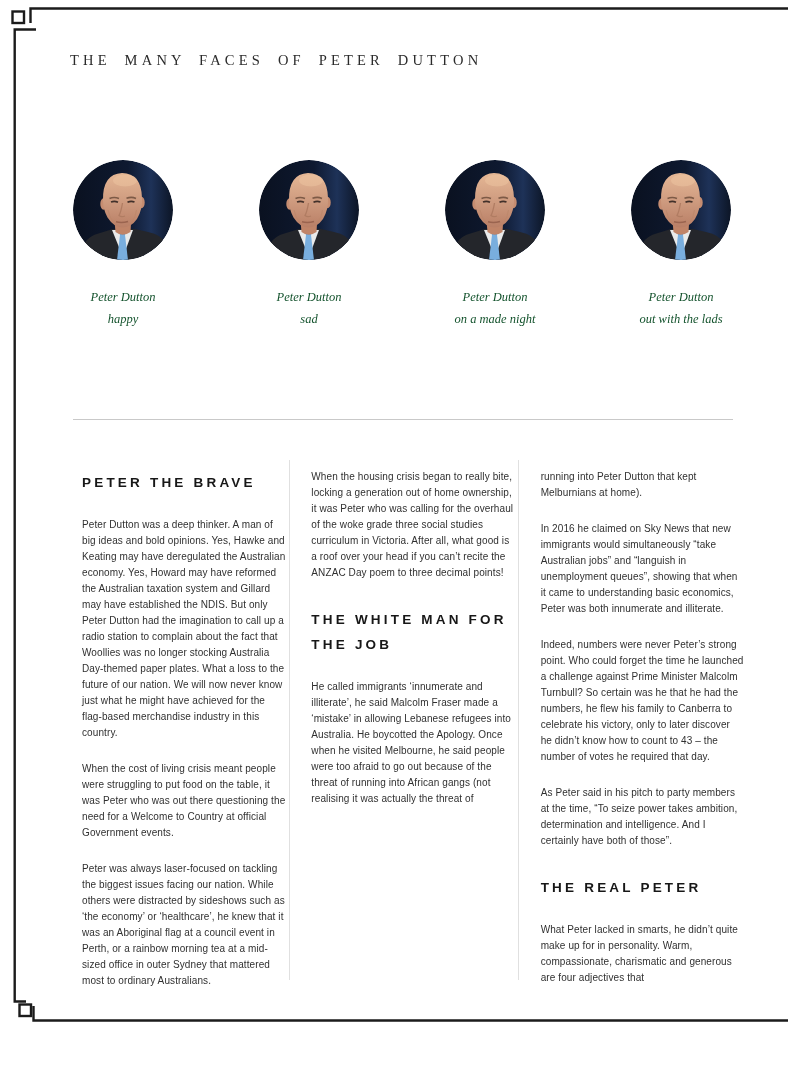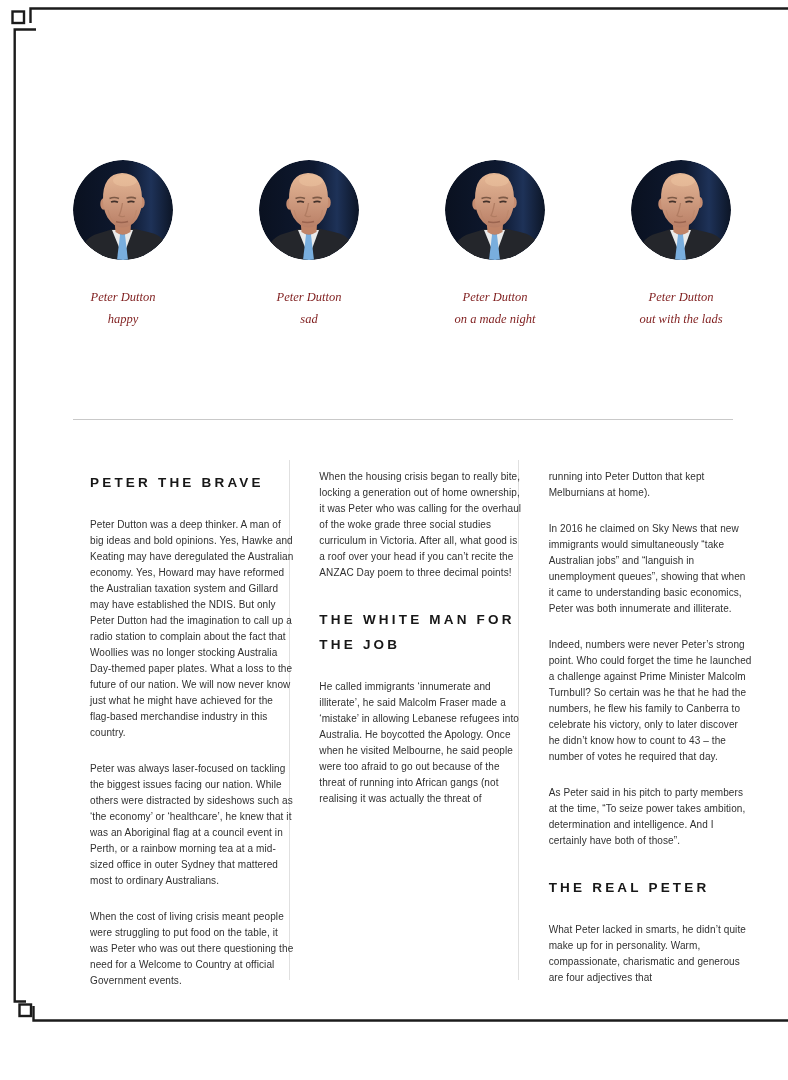--- a/index.html
+++ b/index.html
@@ -8,23 +8,23 @@
   .frame{position:absolute;left:0;top:0;pointer-events:none;}
   .title{position:absolute;left:70px;top:52px;margin:0;
          font-family:"Liberation Serif",serif;font-weight:400;
          font-size:14.5px;letter-spacing:4.2px;word-spacing:6px;color:#2b2b2b;}
   .portraits{position:absolute;left:57px;top:160px;width:690px;
              display:flex;justify-content:space-between;}
   .portrait{width:132px;margin:0;display:flex;flex-direction:column;align-items:center;}
   .photo{width:100px;height:100px;border-radius:50%;overflow:hidden;}
   .photo svg{display:block;width:100px;height:100px;}
   .cap{margin-top:27px;text-align:center;font-family:"Liberation Serif",serif;
-       font-style:italic;font-size:12.5px;color:#7f1d1d;line-height:21.5px;}
+       font-style:italic;font-size:12.5px;color:#14532d;line-height:21.5px;}
   .rule{position:absolute;left:73px;top:419px;width:660px;height:1px;background:#c9c9c9;}
-  .article{position:absolute;left:90px;top:456px;width:662px;display:flex;gap:26px;}
+  .article{position:absolute;left:82px;top:456px;width:662px;display:flex;gap:26px;}
   .col{flex:1 1 0;min-width:0;}
   .colsep{position:absolute;top:460px;height:520px;width:1px;background:#e0e0e0;}
   .sep1{left:289px;} .sep2{left:518px;}
   .col-heading{font-size:13.5px;font-weight:bold;letter-spacing:3.2px;line-height:25px;
                color:#171717;margin:26px 0 22px 0;}
   .col > .col-heading:first-child{margin-top:14px;}
   .col-para{font-size:10px;line-height:16px;margin:0 0 20px 0;color:#303030;
             letter-spacing:0.1px;}
   .col > .col-para:first-child{margin-top:13px;}
 </style>
@@ -36,20 +36,21 @@
   <svg class="frame" width="788" height="1080" viewBox="0 0 788 1080">
     <g stroke="#1b1b1b" stroke-width="2.4" fill="none">
       <path d="M788 8.5 H30.5 V23"></path>
       <rect x="12.5" y="11.5" width="11.5" height="11.5"></rect>
       <path d="M36 29.5 H14.7 V1001.5 H26"></path>
       <rect x="19.5" y="1004.5" width="11.5" height="11.5"></rect>
       <path d="M788 1020.5 H33.5 V1006"></path>
     </g>
   </svg>
 
+  <h1 class="title">THE MANY FACES OF PETER DUTTON</h1>
 
   <div class="portraits" id="portraits">
   <figure class="portrait">
     <div class="photo">
       <svg viewBox="0 0 100 100">
         <defs>
           <clipPath id="pc">
                 <circle cx="50" cy="50" r="50"></circle>
               </clipPath>
           <linearGradient id="pbg" x1="0" y1="0" x2="1" y2="0">
@@ -236,22 +237,22 @@
 
   <div class="rule"></div>
 
   <div class="colsep sep1"></div>
   <div class="colsep sep2"></div>
 
   <div class="article" id="article-cols">
       <div class="col">
         <h2 class="col-heading">PETER THE BRAVE</h2>
         <p class="col-para">Peter Dutton was a deep thinker. A man of big ideas and bold opinions. Yes, Hawke and Keating may have deregulated the Australian economy. Yes, Howard may have reformed the Australian taxation system and Gillard may have established the NDIS. But only Peter Dutton had the imagination to call up a radio station to complain about the fact that Woollies was no longer stocking Australia Day-themed paper plates. What a loss to the future of our nation. We will now never know just what he might have achieved for the flag-based merchandise industry in this country.</p>
+        <p class="col-para">When the cost of living crisis meant people were struggling to put food on the table, it was Peter who was out there questioning the need for a Welcome to Country at official Government events.</p>
         <p class="col-para">Peter was always laser-focused on tackling the biggest issues facing our nation. While others were distracted by sideshows such as ‘the economy’ or ‘healthcare’, he knew that it was an Aboriginal flag at a council event in Perth, or a rainbow morning tea at a mid-sized office in outer Sydney that mattered most to ordinary Australians.</p>
-        <p class="col-para">When the cost of living crisis meant people were struggling to put food on the table, it was Peter who was out there questioning the need for a Welcome to Country at official Government events.</p>
       </div>
       <div class="col">
         <p class="col-para">When the housing crisis began to really bite, locking a generation out of home ownership, it was Peter who was calling for the overhaul of the woke grade three social studies curriculum in Victoria. After all, what good is a roof over your head if you can’t recite the ANZAC Day poem to three decimal points!</p>
         <h2 class="col-heading">THE WHITE MAN FOR THE JOB</h2>
         <p class="col-para">He called immigrants ‘innumerate and illiterate’, he said Malcolm Fraser made a ‘mistake’ in allowing Lebanese refugees into Australia. He boycotted the Apology. Once when he visited Melbourne, he said people were too afraid to go out because of the threat of running into African gangs (not realising it was actually the threat of</p>
       </div>
       <div class="col">
         <p class="col-para">running into Peter Dutton that kept Melburnians at home).</p>
         <p class="col-para">In 2016 he claimed on Sky News that new immigrants would simultaneously “take Australian jobs” and “languish in unemployment queues”, showing that when it came to understanding basic economics, Peter was both innumerate and illiterate.</p>
         <p class="col-para">Indeed, numbers were never Peter’s strong point. Who could forget the time he launched a challenge against Prime Minister Malcolm Turnbull? So certain was he that he had the numbers, he flew his family to Canberra to celebrate his victory, only to later discover he didn’t know how to count to 43 – the number of votes he required that day.</p>

